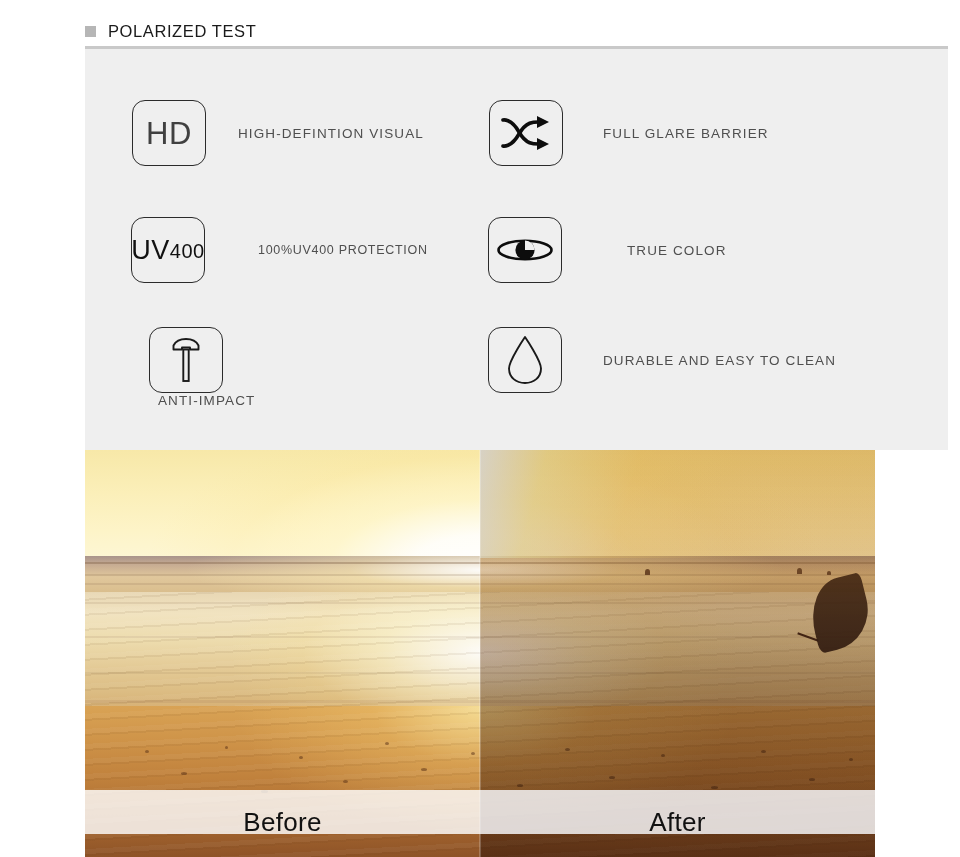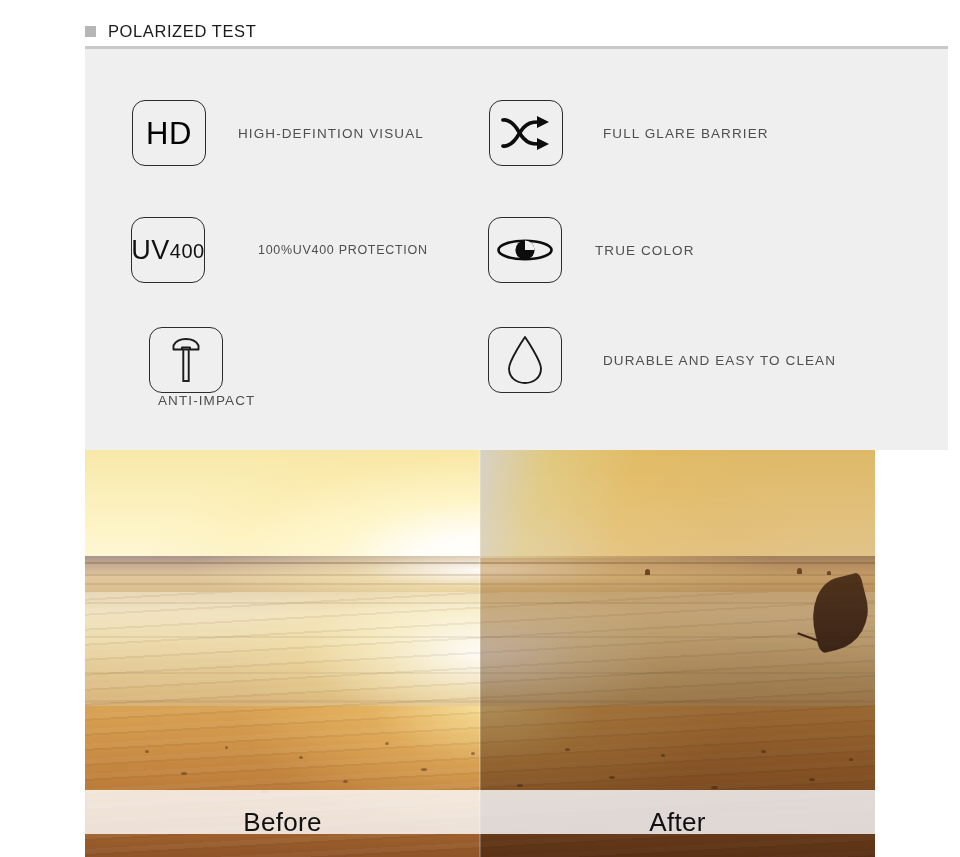--- a/index.html
+++ b/index.html
@@ -87,21 +87,21 @@
     font-weight: 400;
   }
   .feature-label.sm {
     font-size: 12.5px;
     letter-spacing: 0.7px;
   }
 
   
   .txt-hd {
     font-size: 31px;
-    color: #000000;
+    color: #404040;
     letter-spacing: 0.5px;
     line-height: 1;
     font-weight: 400;
   }
   .uv-wrap {
     display: flex;
     align-items: center;
     line-height: 1;
   }
   .uv-top {
@@ -356,21 +356,21 @@
   </div>
 
   <div class="feature" style="left:403px; top:168px;">
     <div class="icon-box">
       <svg width="58" height="36" viewBox="0 0 58 36">
         <ellipse cx="29" cy="18" rx="26.5" ry="9.2" fill="none" stroke="#0d0d0d" stroke-width="2.6"></ellipse>
         <circle cx="29" cy="18" r="9.6" fill="#0d0d0d"></circle>
         <path d="M29 18 L29 8.4 A9.6 9.6 0 0 1 38.6 18 Z" fill="#efefef"></path>
       </svg>
     </div>
-    <span class="feature-label" style="margin-left:33px;text-align:center;">TRUE COLOR</span>
+    <span class="feature-label" style="margin-left:65px;text-align:center;">TRUE COLOR</span>
   </div>
 
   <div class="feature" style="left:32px; top:278px;flex-direction:column;">
     <div class="icon-box">
       <svg width="44" height="50" viewBox="0 0 44 50">
         <path d="M9.5 10.5 C12 5.5 17 4 22 4 C27 4 32 5.5 34.5 10.5
                  L34.5 14.5 L26 14.5 L26 12.5 L18 12.5 L18 14.5 L9.5 14.5 Z" fill="none" stroke="#1a1a1a" stroke-width="1.9" stroke-linejoin="round"></path>
         <rect x="19.3" y="14.5" width="5.4" height="31.5" fill="none" stroke="#1a1a1a" stroke-width="1.9"></rect>
       </svg>
     </div>

